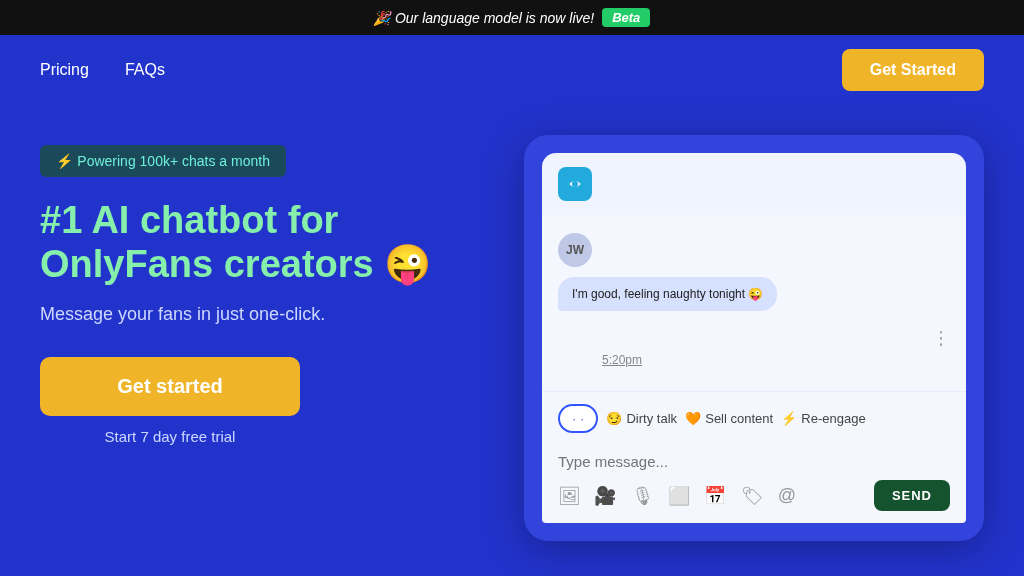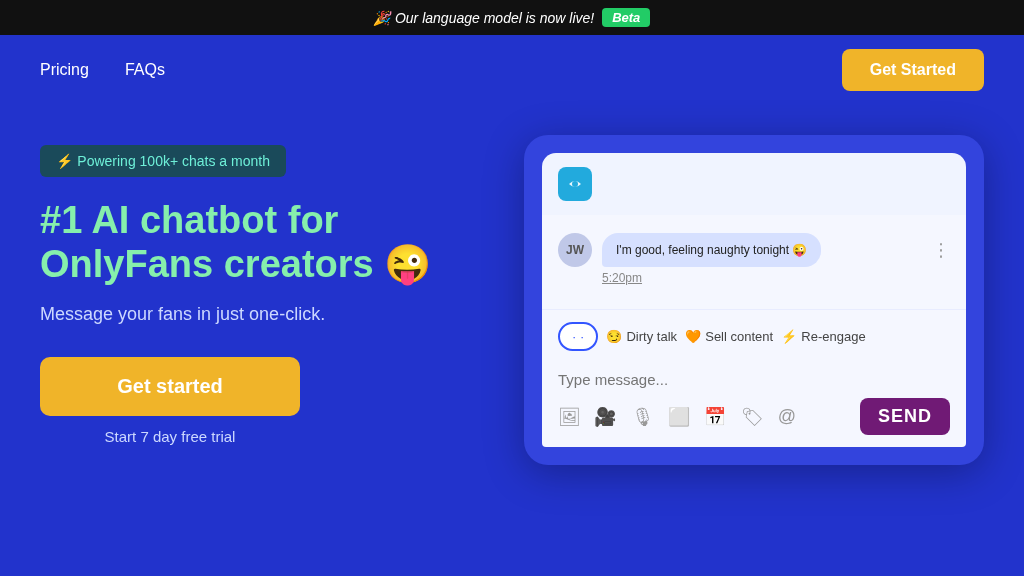--- a/index.html
+++ b/index.html
@@ -165,20 +165,21 @@
     }
     .chat-body {
       background: #f5f7ff;
       padding: 18px 16px 14px 16px;
     }
     .chat-message-row {
       display: flex;
       align-items: flex-start;
       gap: 10px;
       margin-bottom: 4px;
+      flex-direction: column;
     }
     .avatar-jw {
       background: #c0c8e8;
       border-radius: 50%;
       width: 34px;
       height: 34px;
       display: flex;
       align-items: center;
       justify-content: center;
       font-size: 12px;
@@ -260,26 +261,26 @@
       align-items: center;
       gap: 14px;
     }
     .toolbar-icon {
       color: #999;
       font-size: 18px;
       cursor: pointer;
     }
     .send-btn {
       margin-left: auto;
-      background: #701a75;
+      background: #14532d;
       color: #fff;
       border: none;
       border-radius: 8px;
       padding: 8px 18px;
-      font-size: 18px;
+      font-size: 13px;
       font-weight: bold;
       cursor: pointer;
       letter-spacing: 1px;
     }
     .chat-footer {
       background: #f5f7ff;
       border-radius: 0 0 14px 14px;
       height: 4px;
     }
   </style>

